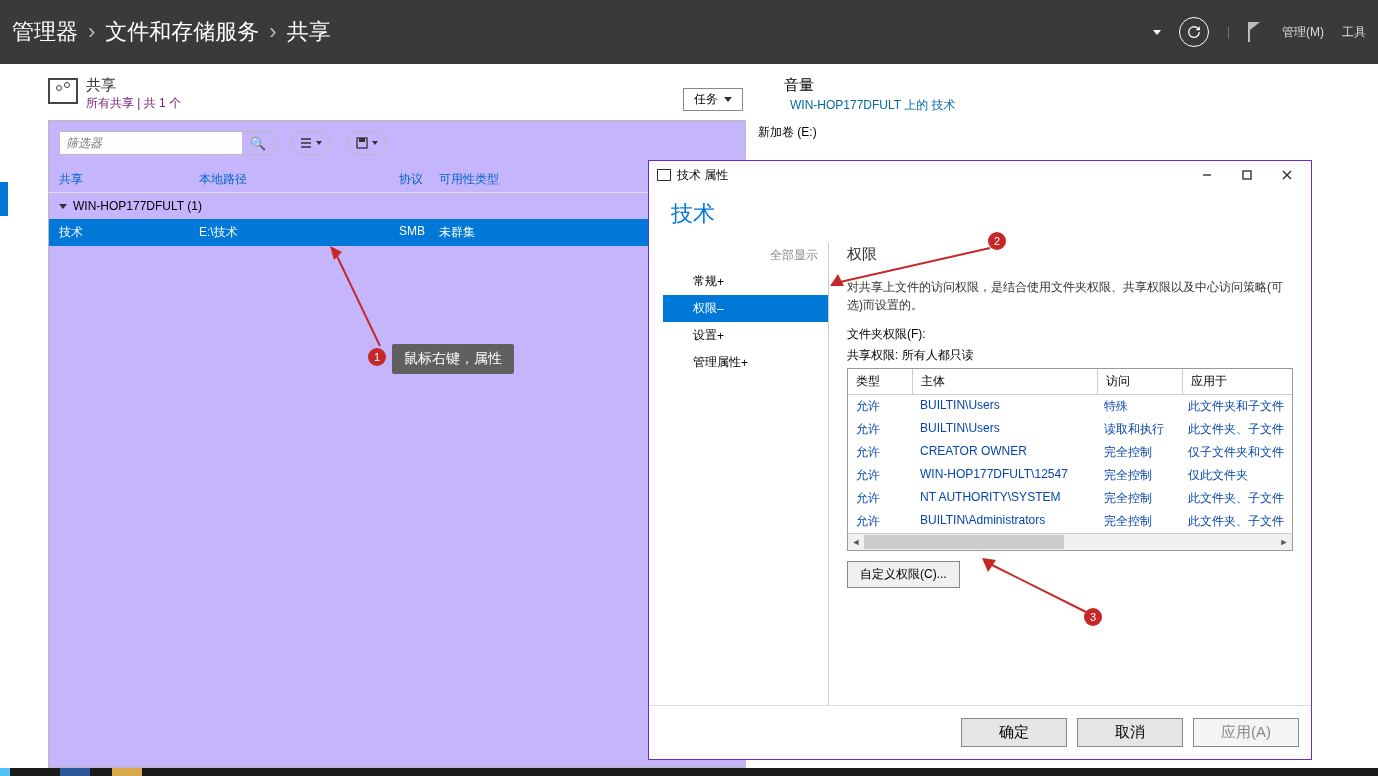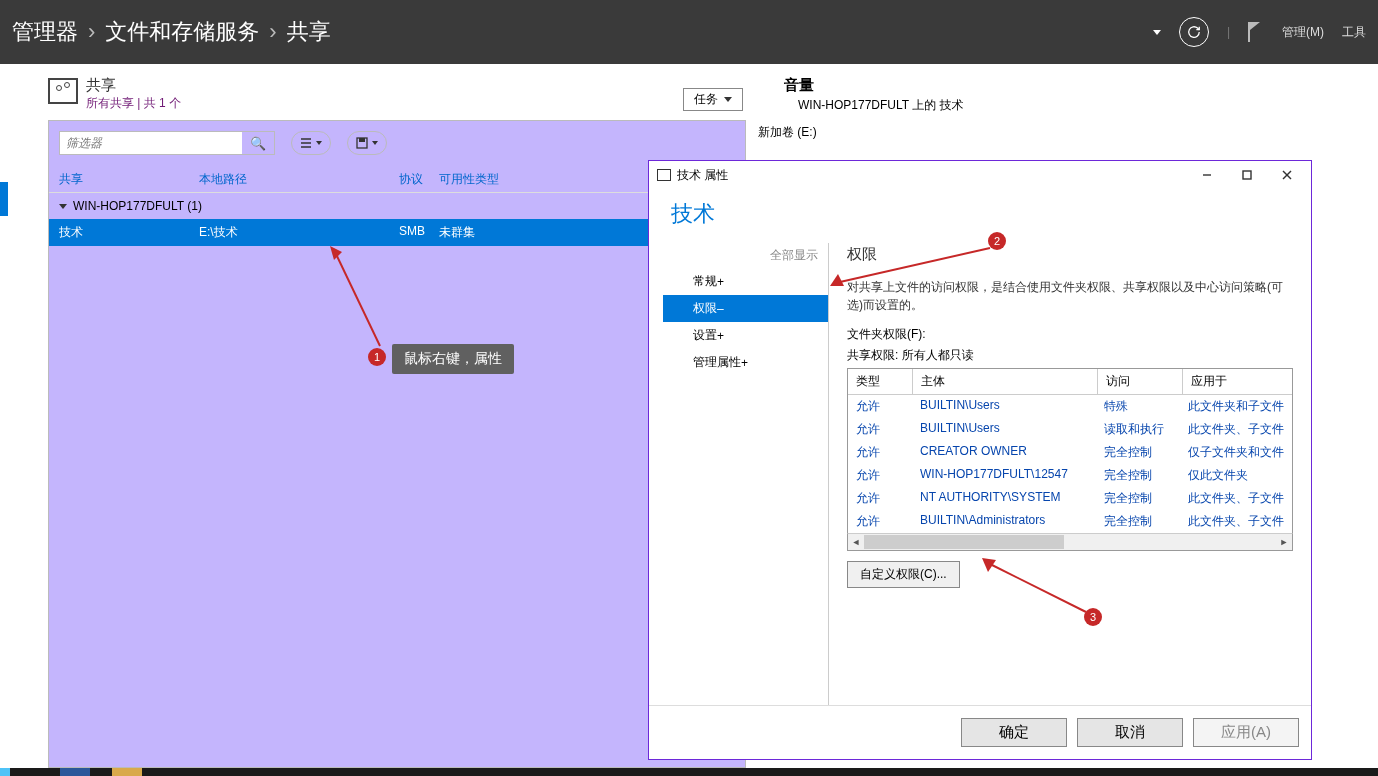--- a/index.html
+++ b/index.html
@@ -34,22 +34,22 @@
 .pillbtn svg{width:12px;height:12px}
 .colhead{display:flex;padding:6px 10px 4px;color:#0066cc;border-bottom:1px solid #ddd;font-size:12px}
 .col-a{width:140px}
 .col-b{width:200px}
 .col-c{width:40px}
 .col-d{width:60px}
 .grouprow{padding:6px 10px;display:flex;align-items:center;gap:6px;font-size:12px}
 .grouprow::before{content:"";border-top:5px solid #333;border-left:4px solid transparent;border-right:4px solid transparent}
 .selrow{background:#0078d7;color:#fff;display:flex;padding:5px 10px;font-size:12px}
 .rightcol{position:absolute;right:0;top:12px;width:620px}
-.rightcol h2{margin:0 0 2px 26px;font-size:15px;font-weight:700}
-.rightcol .sub{color:#000000;margin-left:40px;margin-bottom:10px;font-size:12px}
+.rightcol h2{margin:0 0 2px 26px;font-size:15px;font-weight:400}
+.rightcol .sub{color:#0369a1;margin-left:32px;margin-bottom:10px;font-size:12px}
 .rightcol .sub2{font-size:12px}
 .dialog{position:absolute;left:648px;top:160px;width:662px;height:598px;background:#fff;border:1px solid #6d28d9;display:flex;flex-direction:column}
 .titlebar{height:28px;display:flex;align-items:center;padding:0 4px 0 8px;font-size:12px}
 .titlebar .sp{flex:1}
 .winbtn{width:40px;height:22px;display:flex;align-items:center;justify-content:center}
 .winbtn svg{width:10px;height:10px;stroke:#333;stroke-width:1.4;fill:none}
 .dtitle{font-size:22px;color:#0078d7;margin:10px 0 14px 22px;font-weight:300}
 .dbody{flex:1;display:flex}
 .dnav{width:182px;border-right:1px solid #ccc;margin-left:14px}
 .showall{text-align:right;color:#888;padding:4px 10px;font-size:12px}

